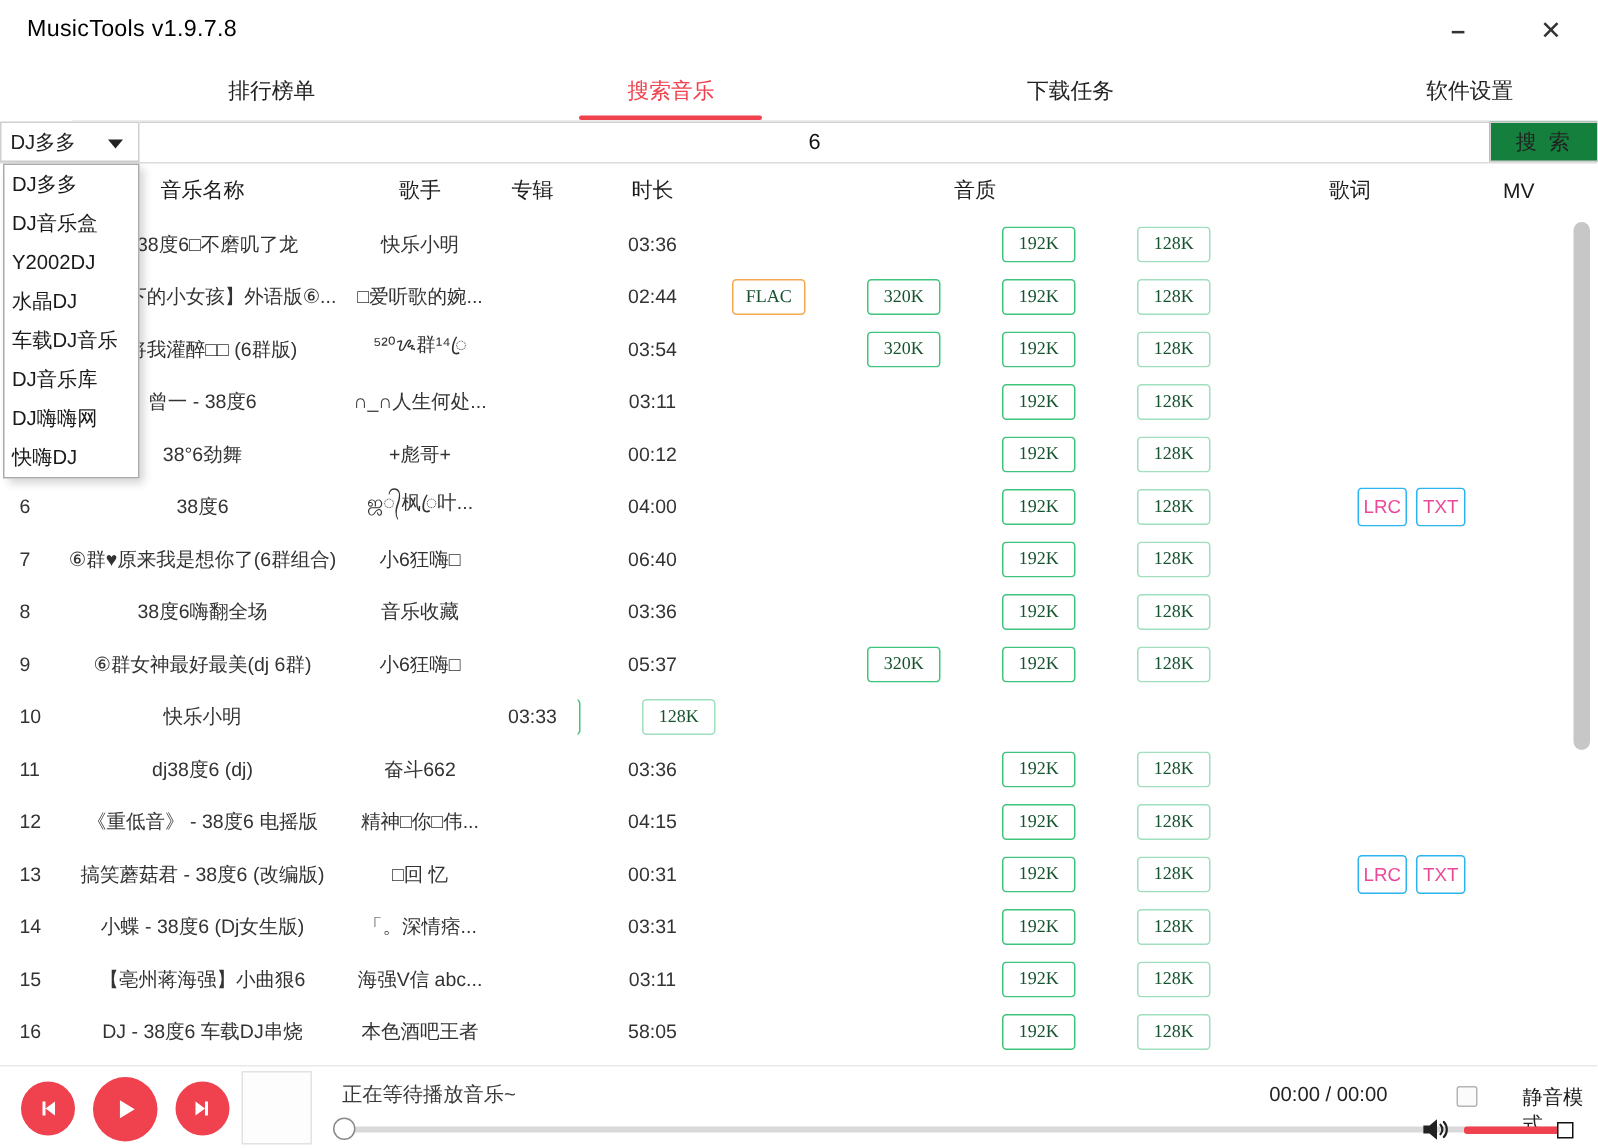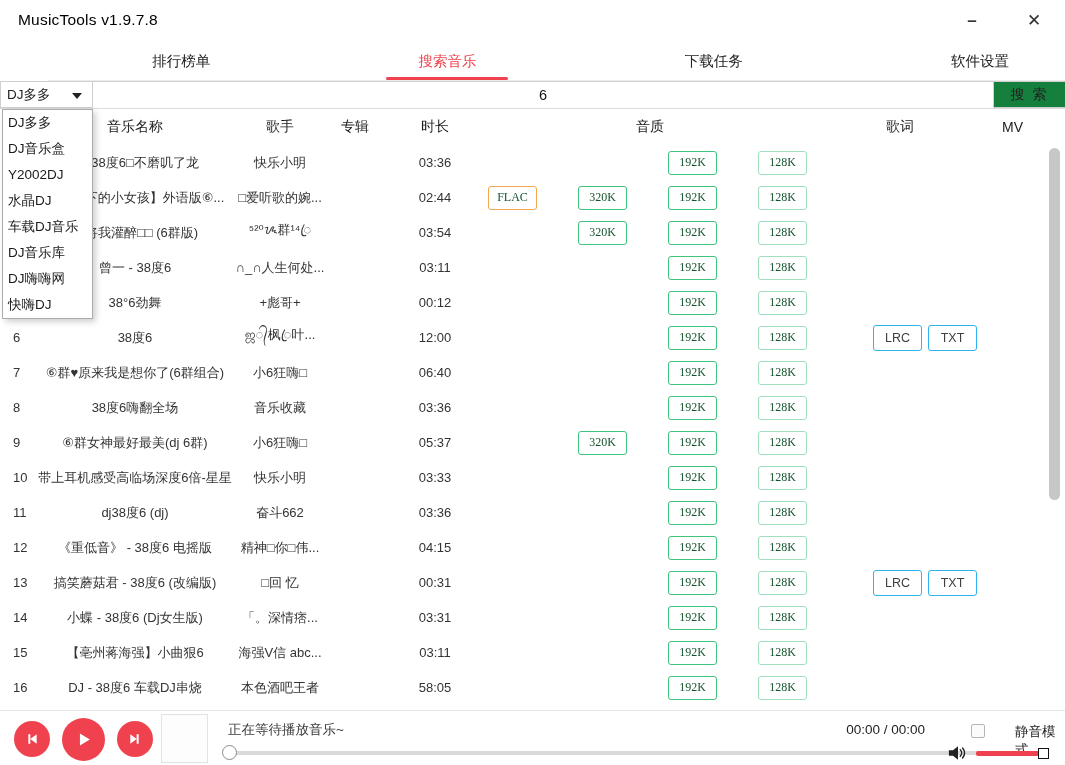--- a/index.html
+++ b/index.html
@@ -46,22 +46,22 @@
   .c { overflow:hidden; white-space:nowrap; }
   .cnum { padding-left:13px; }
   .cname, .csinger, .calbum, .cdur { text-align:center; }
   .cqual { display:flex; justify-content:flex-end; align-items:center; gap:6px; padding-right:8px; }
   .clyr  { display:flex; justify-content:flex-end; align-items:center; gap:6px; padding-right:8px; }
   .qbtn { min-width:49px; height:24px; background:#fff; border-radius:3px; font-size:12px; color:#14532d;
           font-family:Liberation Serif, serif; cursor:pointer;margin-left:35px; }
   .qbtn.k192 { border:1px solid var(--green); }
   .qbtn.k128 { border:1px solid var(--green-l); }
   .qbtn.flac { border:1px solid var(--orange); }
-  .lybtn { width:49px; height:26px; background:#fff; border:1px solid var(--blue); border-radius:3px;
-           font-size:12.5px; color:#404040; font-family:inherit; cursor:pointer; }
+  .lybtn { width:33px; height:26px; background:#fff; border:1px solid var(--blue); border-radius:3px;
+           font-size:12.5px; color:#ec4899; font-family:inherit; cursor:pointer; }
   
   .scroll-thumb { position:absolute; left:1049px; top:148px; width:11px; height:352px; border-radius:6px; background:#c7c7c7; }
   
   .playerbar { position:absolute; left:0; top:710px; width:1065px; height:55px; border-top:1px solid #e8e8e8; background:#fff; }
   .pbtn { position:absolute; border-radius:50%; background:var(--red); border:none; cursor:pointer;
           display:flex; align-items:center; justify-content:center; }
   .pbtn svg { display:block; }
   .pbtn-prev { left:14px; top:10px; width:36px; height:36px; }
   .pbtn-play { left:62px; top:7px;  width:43px; height:43px; }
   .pbtn-next { left:117px; top:10px; width:36px; height:36px; }
@@ -192,21 +192,21 @@
           <button class="qbtn k128">128K</button>
         </div>
         <div class="c clyr"></div>
         <div class="c cmv"></div>
       </div>
       <div class="trow">
         <div class="c cnum">6</div>
         <div class="c cname">38度6</div>
         <div class="c csinger">ஜ᭄枫ꦿ叶...</div>
         <div class="c calbum"></div>
-        <div class="c cdur">12:00</div>
+        <div class="c cdur">04:00</div>
         <div class="c cqual">
           <button class="qbtn k192">192K</button>
           <button class="qbtn k128">128K</button>
         </div>
         <div class="c clyr">
           <button class="lybtn">LRC</button>
           <button class="lybtn">TXT</button>
         </div>
         <div class="c cmv"></div>
       </div>
@@ -245,21 +245,20 @@
         <div class="c cqual">
           <button class="qbtn k192">320K</button>
           <button class="qbtn k192">192K</button>
           <button class="qbtn k128">128K</button>
         </div>
         <div class="c clyr"></div>
         <div class="c cmv"></div>
       </div>
       <div class="trow">
         <div class="c cnum">10</div>
-        <div class="c cname">带上耳机感受高临场深度6倍-星星</div>
         <div class="c csinger">快乐小明</div>
         <div class="c calbum"></div>
         <div class="c cdur">03:33</div>
         <div class="c cqual">
           <button class="qbtn k192">192K</button>
           <button class="qbtn k128">128K</button>
         </div>
         <div class="c clyr"></div>
         <div class="c cmv"></div>
       </div>

